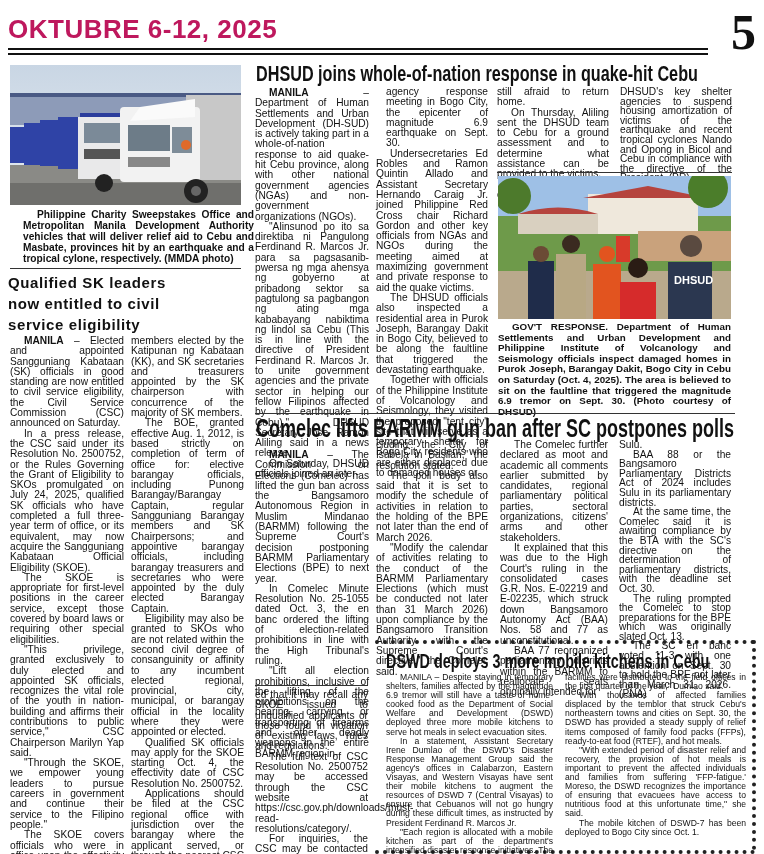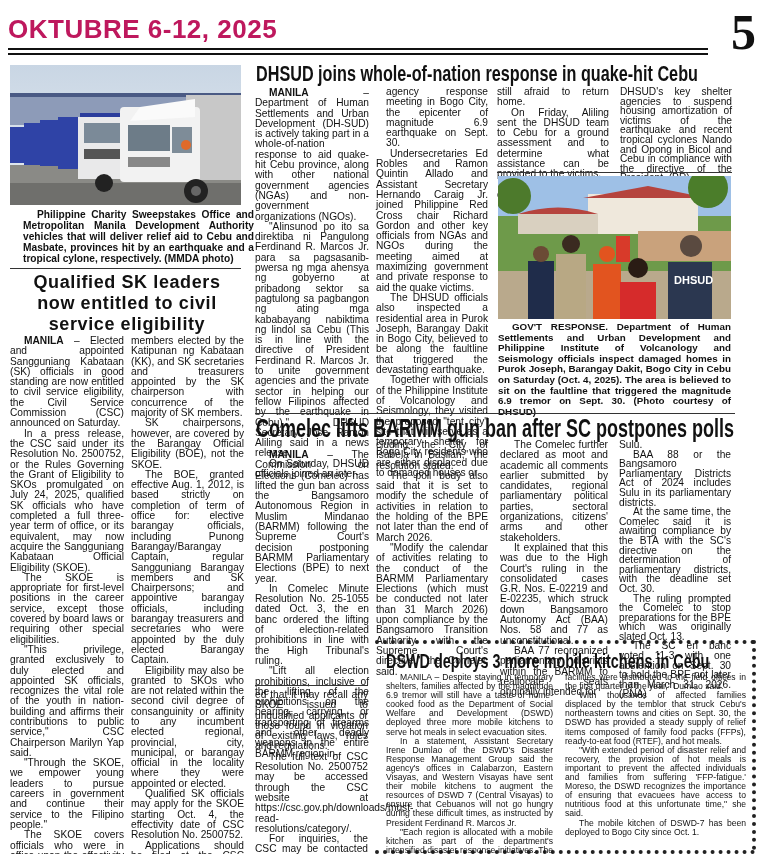--- a/index.html
+++ b/index.html
@@ -64,37 +64,36 @@
     <circle cx="186" cy="126" r="12" fill="#222"></circle>
       <circle cx="186" cy="126" r="5" fill="#666"></circle>
     <circle cx="94" cy="118" r="9" fill="#222"></circle>
   </svg>
 </div>
 <div class="abs caption" style="left:23px; top:209px; width:231px;">
   <p>Philippine Charity Sweepstakes Office and Metropolitan Manila Development Authority vehicles that will deliver relief aid to Cebu and Masbate, provinces hit by an earthquake and a tropical cylone, respectively. (MMDA photo)</p>
 </div>
 <div class="abs hr" style="left:10px; top:268px; width:231px;"></div>
 
-<div class="abs" style="left:8px; top:272px; width:238px; text-align:center; font-family:'Liberation Sans',sans-serif; font-weight:900; font-size:18px; line-height:21px; letter-spacing:0.6px;">
+<div class="abs" style="left:8px; top:272px; width:238px; text-align:left; font-family:'Liberation Sans',sans-serif; font-weight:900; font-size:15px; line-height:21px; letter-spacing:0.6px;">
   <div>Qualified SK leaders</div>
   <div>now entitled to civil</div>
   <div>service eligibility</div>
 </div>
 
 <div class="abs col" style="left:10px; top:336px; width:114px;" id="sk1">
     <p><span class="dateline">MANILA</span><span> – Elected and appointed Sangguniang Kabataan (SK) officials in good standing are now entitled to civil service eligibility, the Civil Service Commission (CSC) announced on Saturday.</span></p>
     <p><span>In a press release, the CSC said under its Resolution No. 2500752, or the Rules Governing the Grant of Eligibility to SKOs promulgated on July 24, 2025, qualified SK officials who have completed a full three-year term of office, or its equivalent, may now acquire the Sangguniang Kabataan Official Eligibility (SKOE).</span></p>
     <p><span>The SKOE is appropriate for first-level positions in the career service, except those covered by board laws or requiring other special eligibilities.</span></p>
     <p><span>"This privilege, granted exclusively to duly elected and appointed SK officials, recognizes the vital role of the youth in nation-building and affirms their contributions to public service," CSC Chairperson Marilyn Yap said.</span></p>
     <p><span>"Through the SKOE, we empower young leaders to pursue careers in government and continue their service to the Filipino people."</span></p>
     <p><span>The SKOE covers officials who were in office upon the effectivity of Republic Act No. 11768, or the Sangguniang Kabataan Reform Act of 2015, which took effect on June 1, 2022.</span></p>
   </div>
 <div class="abs col" style="left:131px; top:336px; width:113px;" id="sk2">
     <p style="text-indent: 0px;"><span>members elected by the Katipunan ng Kabataan (KK), and SK secretaries and treasurers appointed by the SK chairperson with concurrence of the majority of SK members.</span></p>
-    <p><span>SK chairpersons, however, are covered by the Barangay Official Eligibility (BOE), not the SKOE.</span></p>
     <p><span>The BOE, granted effective Aug. 1, 2012, is based strictly on completion of term of office for: elective barangay officials, including Punong Barangay/Barangay Captain, regular Sangguniang Barangay members and SK Chairpersons; and appointive barangay officials, including barangay treasurers and secretaries who were appointed by the duly elected Barangay Captain.</span></p>
     <p><span>Eligibility may also be granted to SKOs who are not related within the second civil degree of consanguinity or affinity to any incumbent elected regional, provincial, city, municipal, or barangay official in the locality where they were appointed or elected.</span></p>
     <p><span>Qualified SK officials may apply for the SKOE starting Oct. 4, the effectivity date of CSC Resolution No. 2500752.</span></p>
     <p><span>Applications should be filed at the CSC regional office with jurisdiction over the barangay where the applicant served, or through the nearest CSC regional or field Office, which will process and release the certificates.</span></p>
   </div>
 <div class="abs col" style="left:255px; top:690px; width:113px;" id="sk3">
     <p style="text-indent: 0px;"><span>ed that it may recall any SKOE issued to unqualified applicants or those found in violation of existing laws, rules and regulations.</span></p>
     <p><span>The full text of CSC Resolution No. 2500752 may be accessed through the CSC website at https://csc.gov.ph/downloads/must-read-resolutions/category/.</span></p>
     <p><span>For inquiries, the CSC may be contacted at (02) 8931-4180. (PR)</span></p>
   </div>
@@ -107,21 +106,21 @@
     <p><span>On Saturday, DHSUD officials joined an inter-</span></p>
   </div>
 <div class="abs col" style="left:376px; top:87px; width:112px;" id="dh2">
     <p style="text-indent: 0px; margin-left: 10px;"><span>agency response meeting in Bogo City, the epicenter of magnitude 6.9 earthquake on Sept. 30.</span></p>
     <p><span>Undersecretaries Ed Robles and Ramon Quintin Allado and Assistant Secretary Hernando Caraig Jr. joined Philippine Red Cross chair Richard Gordon and other key officials from NGAs and NGOs during the meeting aimed at maximizing government and private response to aid the quake victims.</span></p>
     <p><span>The DHSUD officials also inspected a residential area in Purok Joseph, Barangay Dakit in Bogo City, believed to be along the faultline that triggered the devastating earthquake.</span></p>
     <p><span>Together with officials of the Philippine Institute of Volcanology and Seismology, they visited the proposed "tent city" site that will serve as a temporary shelter for Bogo City residents who are either displaced due to damaged houses or</span></p>
   </div>
 <div class="abs col" style="left:497px; top:87px; width:112px;" id="dh3">
     <p style="text-indent: 0px;"><span>still afraid to return home.</span></p>
-    <p><span>On Friday, Aliling sent the DHSUD team to Cebu for a ground assessment and to determine what assistance can be provided to the victims.</span></p>
+    <p><span>On Thursday, Aliling sent the DHSUD team to Cebu for a ground assessment and to determine what assistance can be provided to the victims.</span></p>
     <p><span>Aliling likewise ordered</span></p>
   </div>
 <div class="abs col" style="left:620px; top:87px; width:112px; line-height:9.6px;" id="dh4">
     <p style="text-indent: 0px;"><span>DHSUD's key shelter agencies to suspend housing amortization of victims of the earthquake and recent tropical cyclones Nando and Opong in Bicol and Cebu in compliance with the directive of the President. (PR)</span></p>
   </div>
 
 <div class="abs hr" style="left:497px; top:172px; width:235px;"></div>
 
 <div class="abs photo" style="left:498px; top:176px; width:233px; height:143px;">
   <svg width="233" height="143" viewBox="0 0 233 143">

